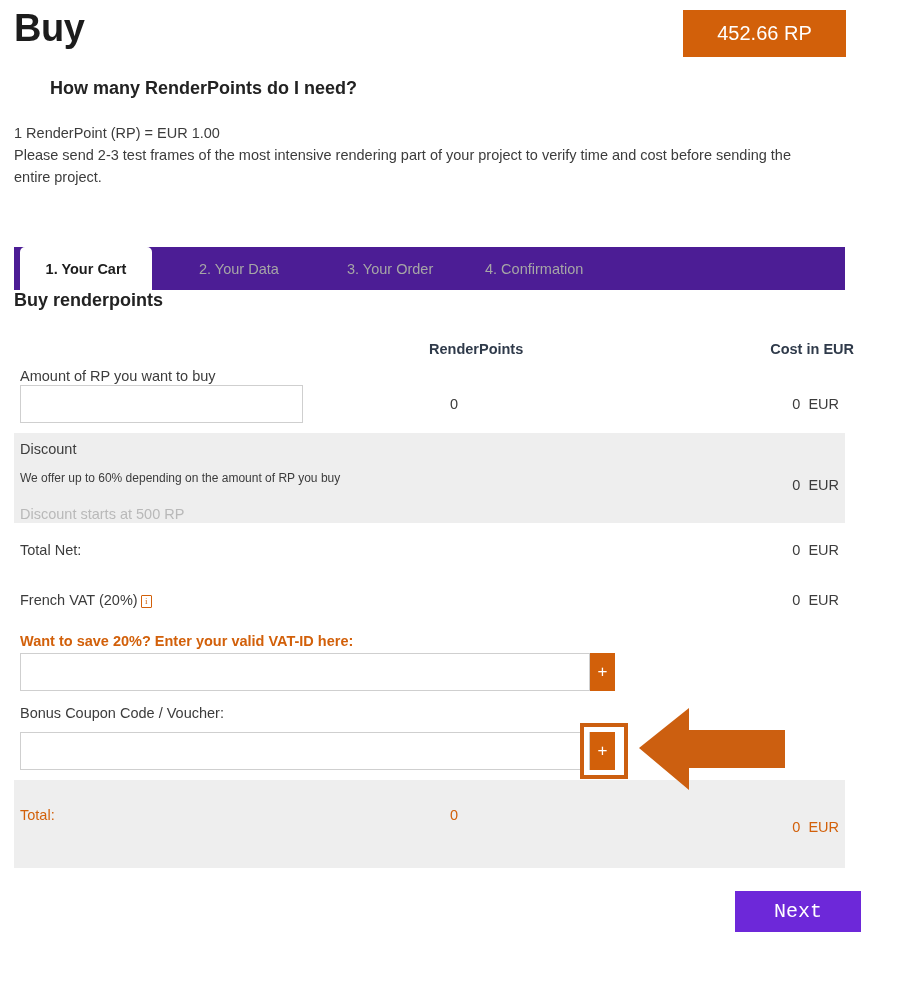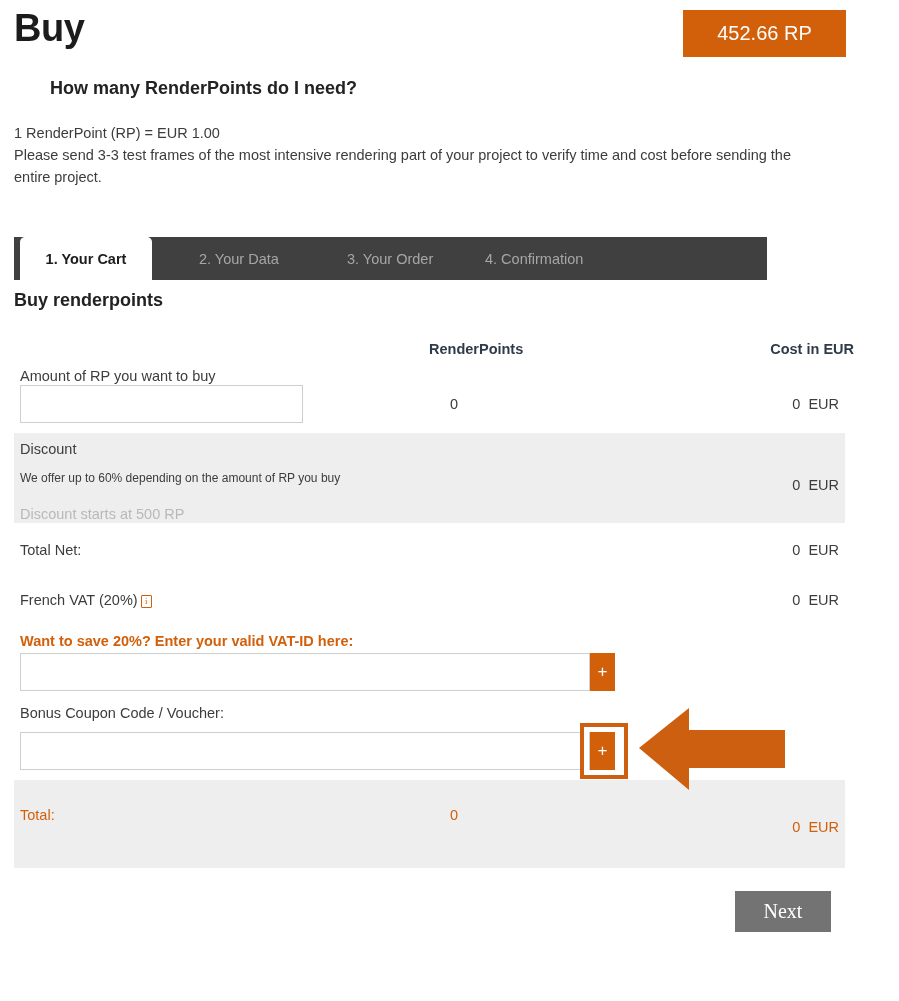--- a/index.html
+++ b/index.html
@@ -65,24 +65,24 @@
   .intro .line { display: block; }
   a.lnk, .lnk {
     color: #d2600a;
     text-decoration: none;
   }
 
   
   .tabbar {
     position: absolute;
     left: 14px;
-    top: 237px;
-    width: 753px;
+    top: 247px;
+    width: 831px;
     height: 43px;
-    background: #404040;
+    background: #4c1d95;
   }
   .tab {
     position: absolute;
     top: 0;
     height: 43px;
     display: flex;
     align-items: center;
     font-size: 14.5px;
     color: #a6a6a6;
     padding: 0 0 0 0;
@@ -300,41 +300,41 @@
   #row-total { top: 780px; height: 88px; }
   #row-total .rowlabel { top: 27px; color: #d2600a; }
   #row-total .amt-rp { top: 27px; color: #d2600a; }
   #row-total .amt-eur { top: 39px; color: #d2600a; }
 
   
   .next-btn {
     position: absolute;
     left: 735px;
     top: 891px;
-    width: 96px;
+    width: 126px;
     height: 41px;
-    background: #737373;
+    background: #6d28d9;
     color: #ffffff;
     border: none;
     font-size: 20px;
-    font-family: Liberation Serif, serif;
+    font-family: Liberation Mono, monospace;
     cursor: pointer;
   }
 </style>
 </head>
 <body>
 
 <div class="page-title">Buy</div>
 <div class="rp-badge">452.66 RP</div>
 
 <div class="section-head">How many RenderPoints do I need?</div>
 
 <div class="intro">
   <span class="line">1 RenderPoint (RP) = EUR 1.00</span>
-  <span class="line">Please send 3-3 test frames of the most intensive rendering part of your project to verify time and cost before sending the entire project.</span>
+  <span class="line">Please send 2-3 test frames of the most intensive rendering part of your project to verify time and cost before sending the entire project.</span>
 </div>
 
 <div class="tabbar">
   <div class="tab tab-1 active">1. Your Cart</div>
   <div class="tab tab-2">2. Your Data</div>
   <div class="tab tab-3">3. Your Order</div>
   <div class="tab tab-4">4. Confirmation</div>
 </div>
 
 <div class="buy-head">Buy renderpoints</div>

